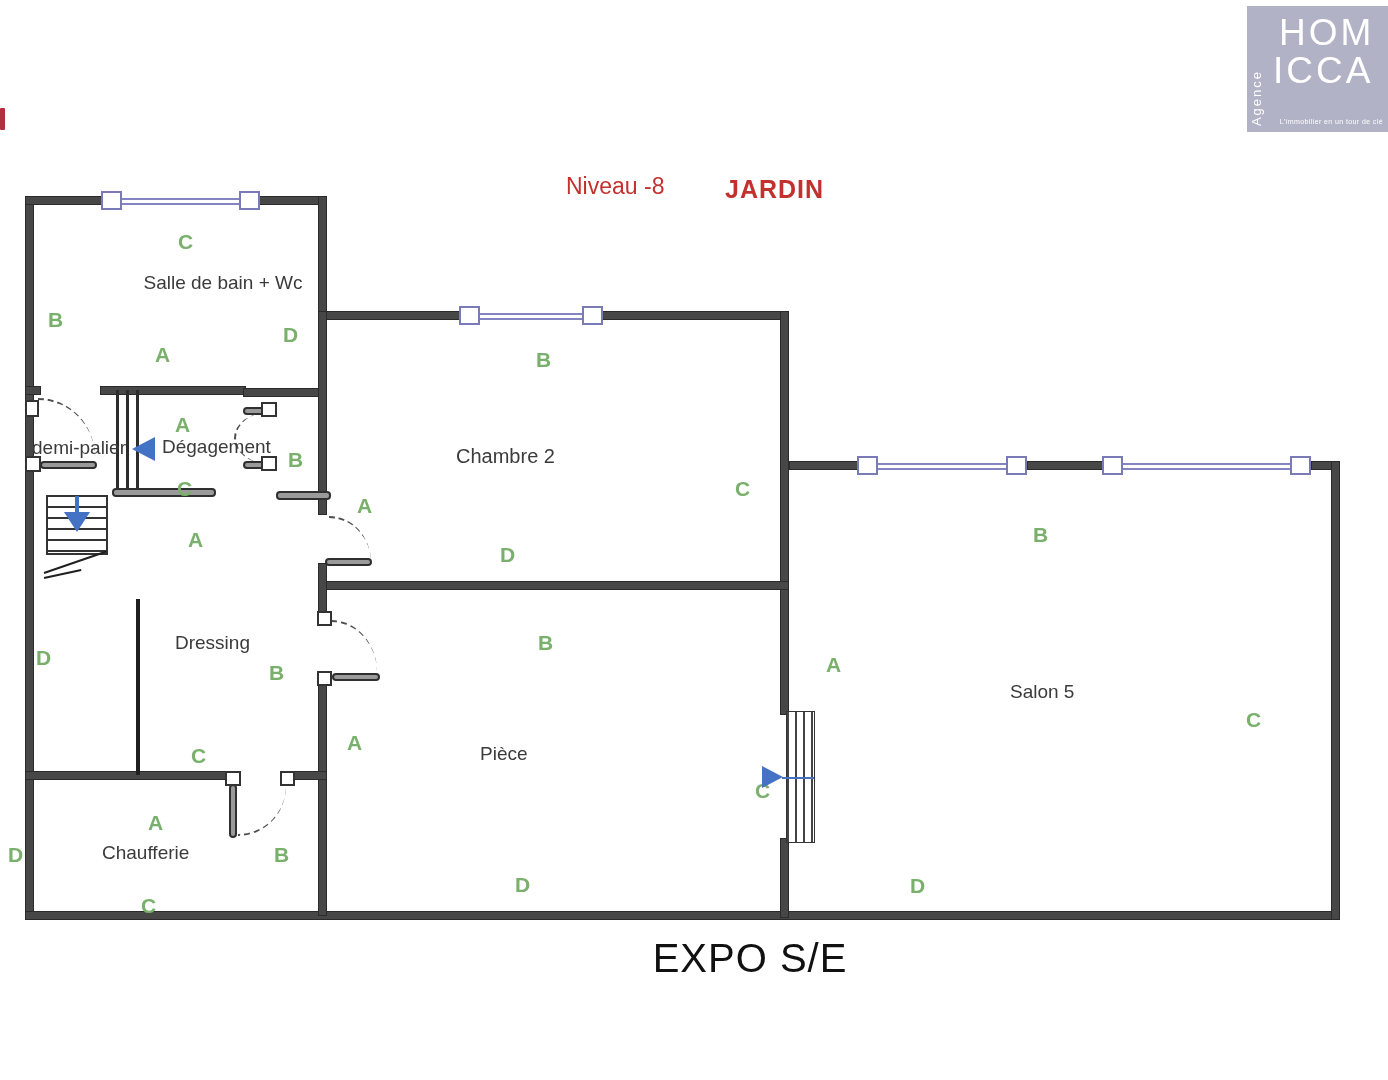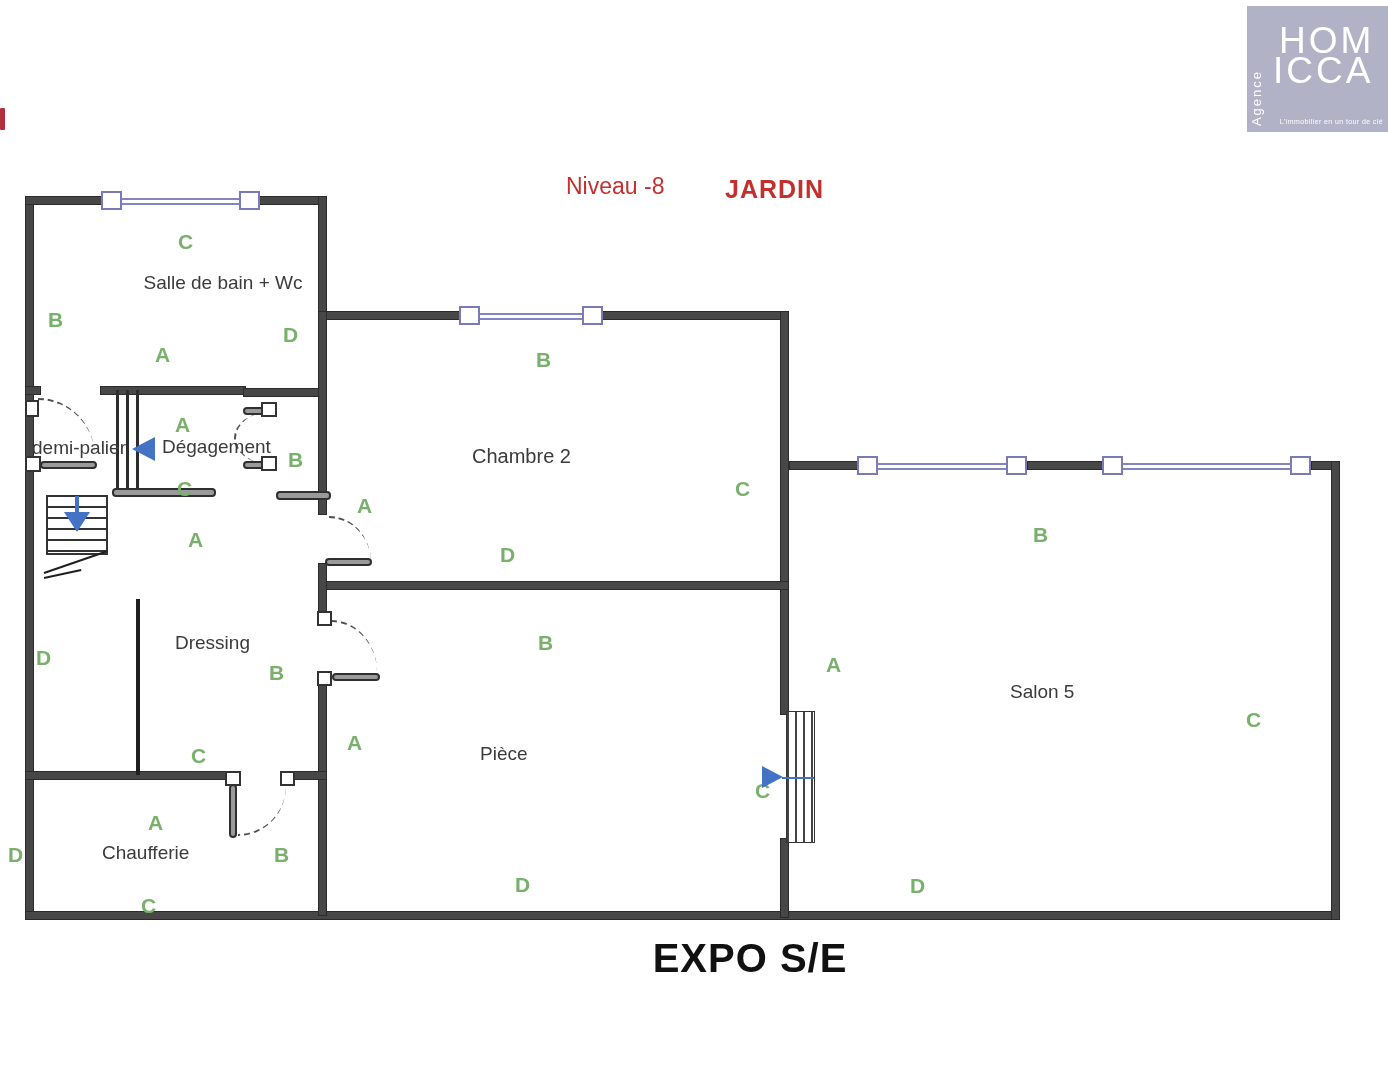--- a/index.html
+++ b/index.html
@@ -18,21 +18,21 @@
   .redtxt{position:absolute;color:#c2312e;z-index:5;white-space:nowrap;}
   .stairsH{position:absolute;border:2px solid #333;background:
      repeating-linear-gradient(to bottom, transparent 0, transparent 9px, #333 9px, #333 11px);z-index:2;}
   .stairsV{position:absolute;border:1px solid #333;background:
      #ffffff repeating-linear-gradient(to right, #444 0, #444 2px, transparent 2px, transparent 8px);z-index:3;}
   .tri{position:absolute;width:0;height:0;z-index:4;}
   .diag{position:absolute;background:#1f1f1f;height:2px;transform-origin:left center;z-index:2;}
   #logo{position:absolute;left:1247px;top:6px;width:141px;height:126px;background:#b2b2c6;z-index:6;color:#fff;}
   #logo .vert{position:absolute;left:2px;bottom:6px;writing-mode:vertical-rl;transform:rotate(180deg);
      font-size:13px;letter-spacing:2px;color:#fff;}
-  #logo .l1{position:absolute;left:32px;top:8px;font-size:37px;font-weight:200;letter-spacing:3px;line-height:1;margin-top:8px;}
+  #logo .l1{position:absolute;left:32px;top:8px;font-size:37px;font-weight:200;letter-spacing:3px;line-height:1;}
   #logo .l2{position:absolute;left:26px;top:46px;font-size:37px;font-weight:200;letter-spacing:3px;line-height:1;}
   #logo .tag{position:absolute;right:5px;bottom:7px;font-size:7px;letter-spacing:0.4px;}
   #redfrag{position:absolute;left:0;top:108px;width:5px;height:22px;background:#b03040;border-radius:1px;z-index:5;}
 </style>
 </head>
 <body>
 
 <div id="stage">
 
   <div class="redtxt" style="left:566px;top:173px;font-size:23px;">Niveau -8</div>
@@ -127,21 +127,21 @@
 
   <div class="stairsV" style="left:786px;top:711px;width:27px;height:130px;"></div>
   <div style="position:absolute;left:782px;top:777px;width:32px;height:2px;background:#4472c4;z-index:4;"></div>
   <div class="tri" style="left:762px;top:766px;border-top:11px solid transparent;border-bottom:11px solid transparent;border-left:21px solid #4472c4;"></div>
 
   <div class="tri" style="left:132px;top:437px;border-top:12px solid transparent;border-bottom:12px solid transparent;border-right:23px solid #4472c4;"></div>
 
   <div class="rlabel" style="left:128px;top:272px;width:190px;text-align:center;">Salle de bain + Wc</div>
   <div class="rlabel" style="left:32px;top:437px;">demi-palier</div>
   <div class="rlabel" style="left:162px;top:436px;">Dégagement</div>
-  <div class="rlabel" style="left:472px;top:445px;font-size:20px;">Chambre 2</div>
+  <div class="rlabel" style="left:456px;top:445px;font-size:20px;">Chambre 2</div>
   <div class="rlabel" style="left:175px;top:632px;">Dressing</div>
   <div class="rlabel" style="left:480px;top:743px;">Pièce</div>
   <div class="rlabel" style="left:102px;top:842px;text-align:center;">Chaufferie</div>
   <div class="rlabel" style="left:1010px;top:681px;">Salon 5</div>
 
   <div class="glet" style="left:178px;top:230px;">C</div>
   <div class="glet" style="left:48px;top:308px;">B</div>
   <div class="glet" style="left:155px;top:343px;">A</div>
   <div class="glet" style="left:283px;top:323px;">D</div>
 
@@ -166,15 +166,15 @@
 
   <div class="glet" style="left:148px;top:811px;">A</div>
   <div class="glet" style="left:274px;top:843px;">B</div>
   <div class="glet" style="left:141px;top:894px;">C</div>
 
   <div class="glet" style="left:1033px;top:523px;">B</div>
   <div class="glet" style="left:826px;top:653px;">A</div>
   <div class="glet" style="left:1246px;top:708px;">C</div>
   <div class="glet" style="left:910px;top:874px;">D</div>
 
-  <div style="position:absolute;left:560px;top:936px;width:380px;text-align:center;font-size:40px;font-weight:bold;color:#111;letter-spacing:1px;z-index:5;">EXPO S/E</div>
+  <div style="position:absolute;left:560px;top:936px;width:380px;text-align:center;font-size:40px;font-weight:normal;color:#111;letter-spacing:1px;z-index:5;">EXPO S/E</div>
 
 </div>
 
 </body></html>

